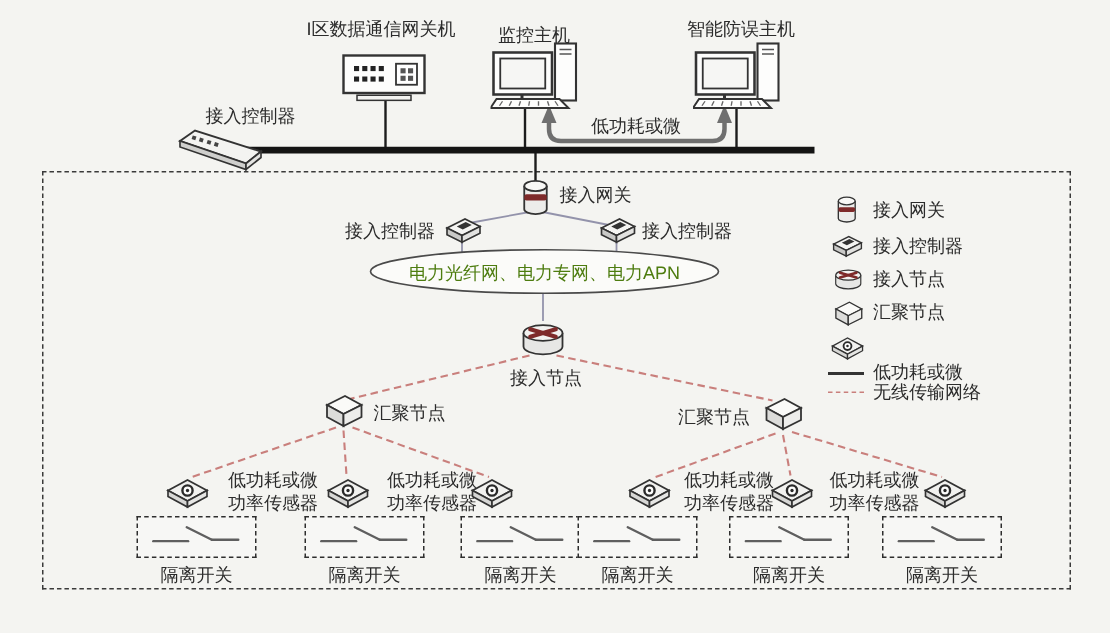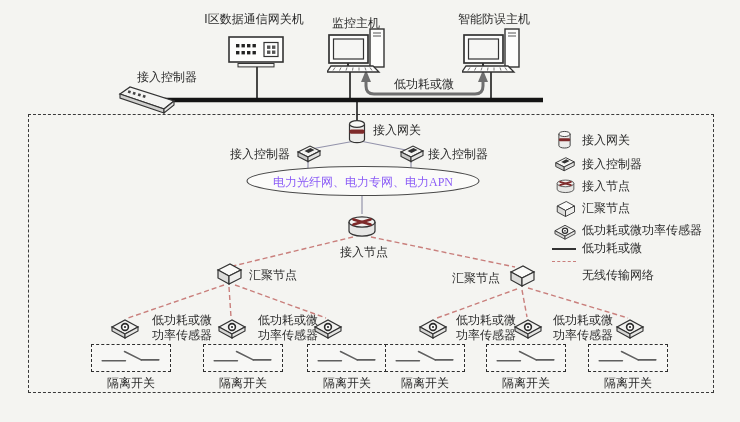--- a/index.html
+++ b/index.html
@@ -19,21 +19,21 @@
   svg.wires{position:absolute;left:0;top:0;z-index:2;}
   .icon{position:absolute;z-index:3;}
   .iso-box{
     position:absolute;top:344px;width:80px;height:28px;
     border:1.7px dashed #2e2e2e;background:#f7f7f5;z-index:3;box-sizing:border-box;
   }
   .iso-box svg{display:block;width:100%;height:100%;}
   .legend-line{position:absolute;z-index:3;width:24px;}
   .legend-line.solid{border-top:2.2px solid #333;}
   .legend-line.dash{border-top:1.6px dashed var(--c-wireless,#c97f7c);}
-  .cloud-text{position:absolute;z-index:4;font-size:12px;transform:translateX(-50%);white-space:nowrap;color:#8b5cf6;font-family:Liberation Serif, serif;}
+  .cloud-text{position:absolute;z-index:4;font-size:12px;transform:translateX(-50%);white-space:nowrap;color:#4d7c0f;}
   .caption{
     position:absolute;left:370px;top:399px;transform:translateX(-50%);
     font-size:13.5px;font-weight:bold;color:#1d1d1d;white-space:pre;z-index:5;
   }
   .wire-red{stroke:var(--c-wireless,#c97f7c);stroke-width:1.4;stroke-dasharray:5 3;fill:none;}
   .wire-thin{stroke:var(--c-wired,#9393ab);stroke-width:1.2;fill:none;}
   .wire-black{stroke:#1c1c1c;stroke-width:1.6;fill:none;}
   .bus{stroke:var(--c-bus,#141414);stroke-width:4.5;fill:none;}
   .ucurve{stroke:#6f6f6f;stroke-width:3;fill:none;}
 </style>
@@ -307,22 +307,21 @@
   <div class="lbl" style="left:582px;top:179px;">接入节点</div>
 
   <svg class="icon" style="left:555px;top:200px;" width="21" height="18">
       <use href="#sym-cube"></use>
     </svg>
   <div class="lbl" style="left:582px;top:201px;">汇聚节点</div>
 
   <svg class="icon" style="left:553px;top:223px;" width="24" height="17">
       <use href="#sym-sensor"></use>
     </svg>
-  <div class="lbl" style="left:582px;top:223px;">低功耗或微功率传感器</div>
 
   <div class="legend-line solid" style="left:552px;top:248px;"></div>
   <div class="lbl" style="left:582px;top:241px;">低功耗或微</div>
 
   <div class="legend-line dash" style="left:552px;top:261px;"></div>
-  <div class="lbl" style="left:582px;top:268px;">无线传输网络</div>
+  <div class="lbl" style="left:582px;top:254px;">无线传输网络</div>
 
 
 </div>
 
 </body></html>

